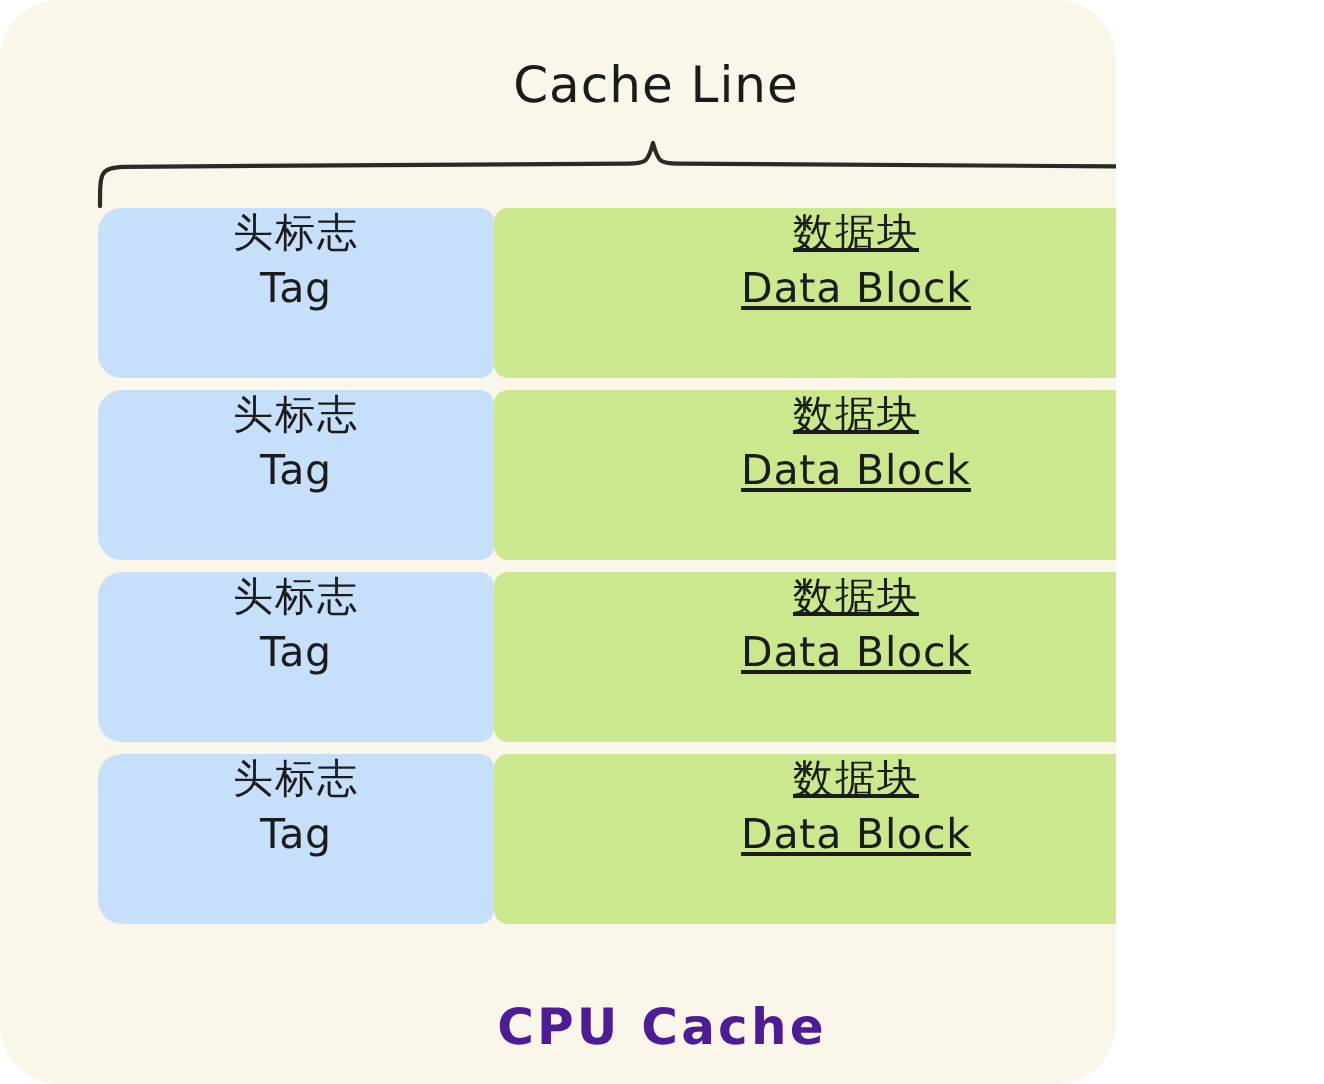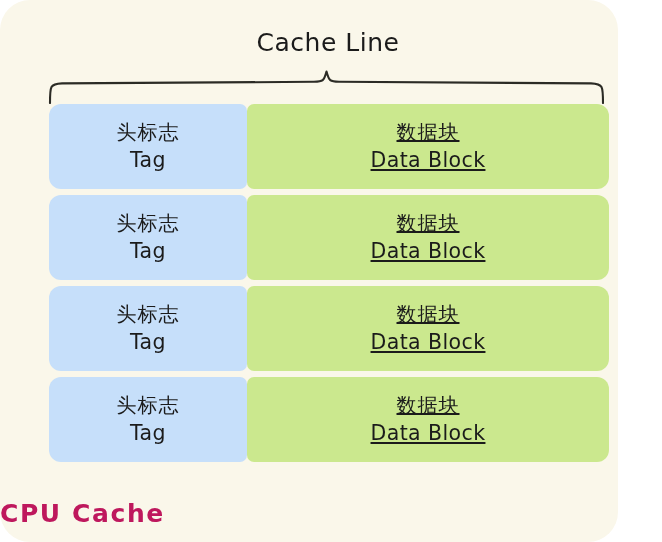--- a/index.html
+++ b/index.html
@@ -9,21 +9,21 @@
   body {
     width: 662px;
     height: 542px;
     background: #ffffff;
     font-family: "DejaVu Sans", sans-serif;
     overflow: hidden;
   }
 
   #diagram-root {
     position: relative;
-    width: 618px;
+    width: 558px;
     height: 542px;
     background: #faf7ea;
     border-radius: 30px;
     overflow: hidden;
   }
 
   
   #cache-line-title {
     position: absolute;
     left: 0;
@@ -65,21 +65,20 @@
     display: flex;
     flex-direction: row;
     height: 85px;
     width: 100%;
   }
 
   .cell {
     display: flex;
     flex-direction: column;
     align-items: center;
-    justify-content: center;
     box-sizing: border-box;
     line-height: 1.28;
     color: #1b1b1b;
   }
 
   .cell-tag {
     width: 198px;
     background: #c6dffa;
     border-radius: 12px;
   }
@@ -106,26 +105,26 @@
     letter-spacing: 0.4px;
     margin-top: 1px;
   }
 
   
   #cpu-cache-caption {
     position: absolute;
     left: 0;
     bottom: 14px;
     width: 662px;
-    text-align: left;
+    text-align: center;
     font-family: "DejaVu Sans", sans-serif;
     font-size: 25px;
     font-weight: bold;
     letter-spacing: 1.6px;
-    color: #be185d;
+    color: #4c1d95;
   }
 </style>
 </head>
 <body>
 
 <div id="diagram-root">
 
   <div id="cache-line-title">
     <span>Cache Line</span>
   </div>

